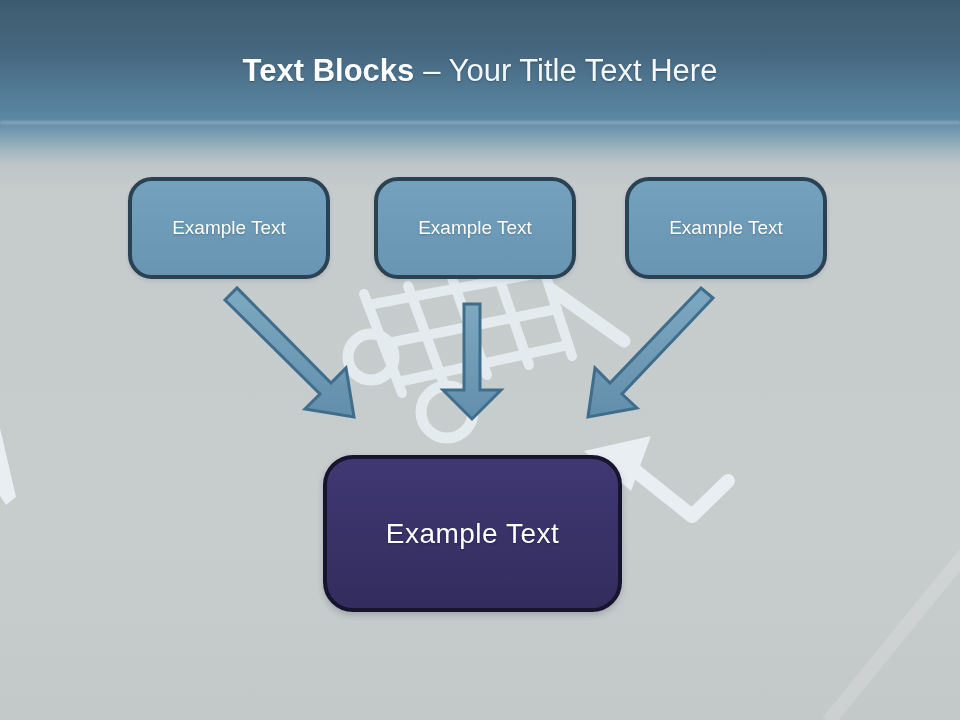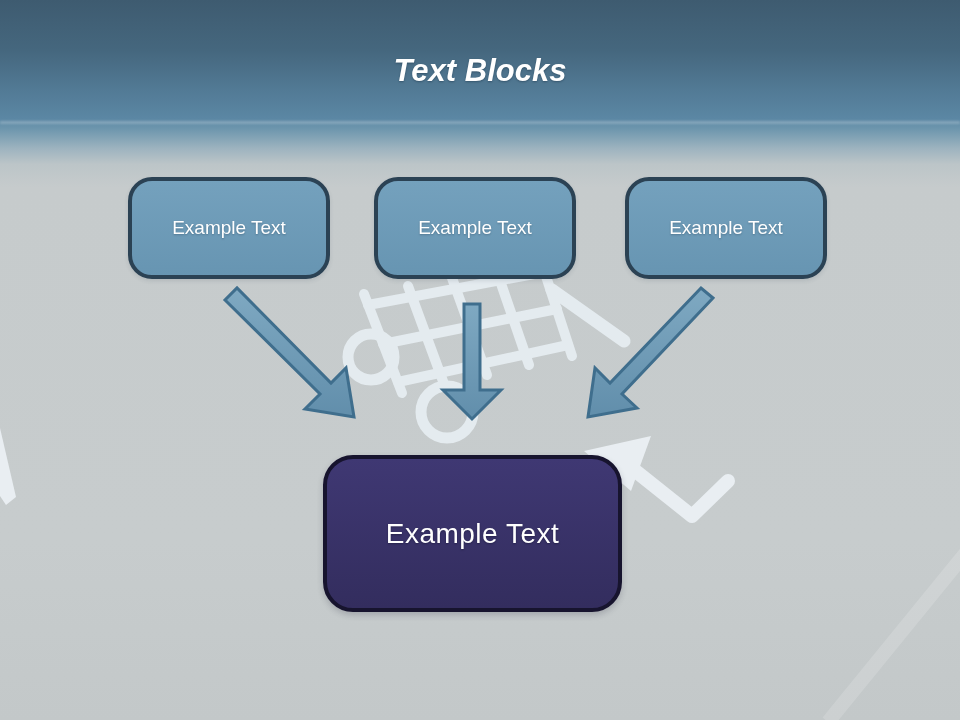--- a/index.html
+++ b/index.html
@@ -13,21 +13,21 @@
   }
   .header{position:absolute;left:0;top:0;width:960px;height:125px;}
   .header-glow{position:absolute;left:0;top:121px;width:960px;height:3px;
     background:rgba(255,255,255,.22);filter:blur(1px);}
   .title{
     position:absolute;left:0;top:50px;width:960px;margin:0;
     display:flex;justify-content:center;align-items:baseline;gap:9px;
     color:#ffffff;font-size:31px;line-height:42px;font-weight:400;
     text-shadow:0 1px 2px rgba(10,30,45,.35);
   }
-  .title-bold{font-weight:700;font-style:italic;}
+  .title-bold{font-weight:700;}
   .title-rest{color:#f4f8fa;}
   svg.layer{position:absolute;left:0;top:0;}
   .top-box{
     position:absolute;top:177px;width:202px;height:102px;
     background:linear-gradient(180deg,#74a1bd 0%,#6795b2 100%);
     border:4px solid #2b4254;border-radius:24px;box-sizing:border-box;
     display:flex;align-items:center;justify-content:center;
     box-shadow:0 2px 4px rgba(30,50,65,.12);
   }
   .box-1{left:128px;} .box-2{left:374px;} .box-3{left:625px;}
@@ -50,20 +50,21 @@
 </head>
 <body>
 
 <div class="slide">
 
   <div class="header"></div>
   <div class="header-glow"></div>
 
   <h1 class="title">
     <span class="title-bold">Text Blocks</span>
+    <span class="title-rest">– Your Title Text Here</span>
   </h1>
 
   <svg class="layer" width="960" height="720" viewBox="0 0 960 720">
     <g stroke="#e4ebef" fill="none" stroke-width="10" stroke-linecap="round">
 
       <path d="M368,305 L545,272"></path>
       <path d="M383,344 L557,309"></path>
       <path d="M398,382 L568,345"></path>
 
       <path d="M364,294 L402,393"></path>

